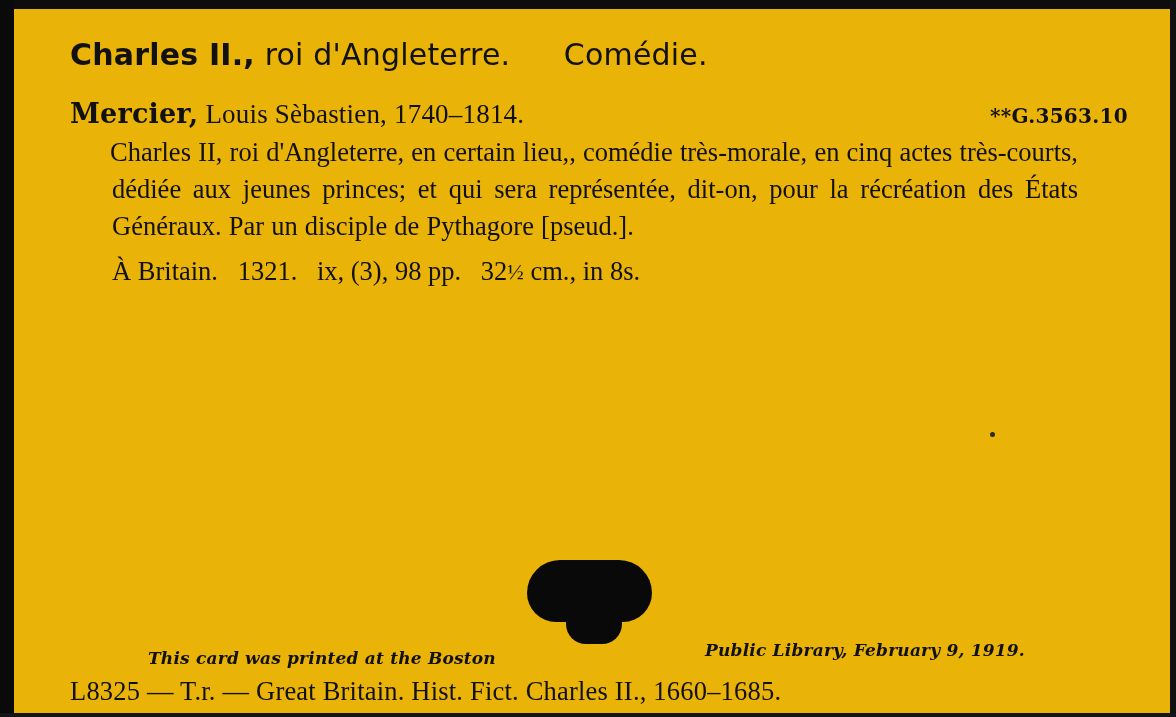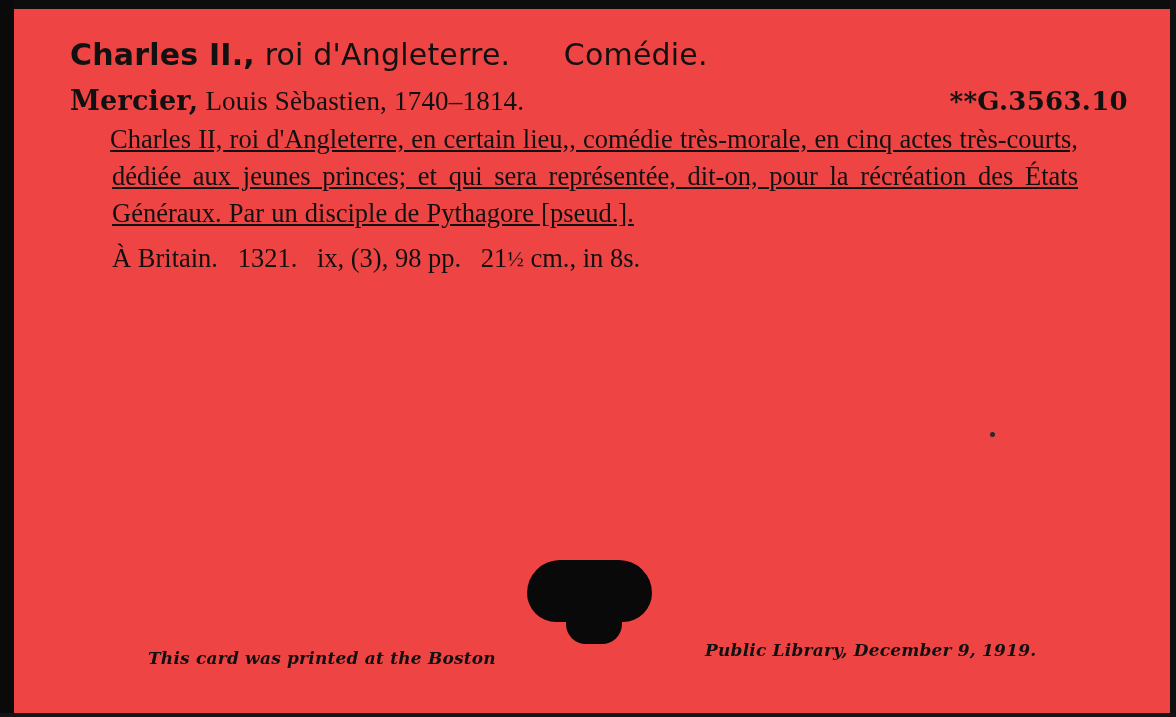--- a/index.html
+++ b/index.html
@@ -13,21 +13,21 @@
     font-family: "Liberation Serif", serif;
     color: #111111;
     overflow: hidden;
   }
 
   .card {
     position: relative;
     width: 1176px;
     height: 717px;
     box-sizing: border-box;
-    background: #ef4444;
+    background: #eab308;
   }
 
   
   .edge-left {
     position: absolute;
     left: 0; top: 0;
     width: 14px; height: 717px;
     background: #0a0a0a;
   }
   .edge-top {
@@ -73,55 +73,54 @@
   .heading .hd-gap {
     display: inline-block;
     width: 34px;
   }
 
   
   .author-row {
     display: flex;
     align-items: baseline;
     justify-content: space-between;
-    margin-top: 12px;
+    margin-top: 25px;
   }
   .author {
     font-size: 27px;
     letter-spacing: 0.2px;
     white-space: nowrap;
   }
   .author .surname {
     font-weight: bold;
     font-family: "DejaVu Serif", serif;
   }
   .callnum {
     font-family: "DejaVu Serif", serif;
     font-weight: bold;
-    font-size: 26px;
+    font-size: 20px;
     letter-spacing: 0.3px;
     white-space: nowrap;
     padding-right: 22px;
   }
 
   
   .body-block {
     margin-top: 4px;
     padding-left: 42px;
     width: 1008px;
     box-sizing: border-box;
   }
   .title-para {
     font-size: 26.5px;
     line-height: 1.40;
     text-align: justify;
     text-align-last: left;
     text-indent: -2px;
     word-spacing: 0.5px;
-    text-decoration: underline;
   }
   .imprint {
     font-size: 26.5px;
     line-height: 1.40;
     margin-top: 8px;
     white-space: nowrap;
   }
   .imprint .sp {
     display: inline-block;
     width: 13px;
@@ -223,30 +222,31 @@
       </div>
       <div class="callnum">**G.3563.10</div>
     </div>
 
     <div class="body-block">
       <div class="title-para">Charles II, roi d'Angleterre, en certain lieu,, comédie très-morale, en cinq actes très-courts, dédiée aux jeunes princes; et qui sera représentée, dit-on, pour la récréation des États Généraux. Par un disciple de Pythagore [pseud.].</div>
       <div class="imprint">
         <span>À Britain.</span><span class="sp"></span>
         <span>1321.</span><span class="sp"></span>
         <span>ix, (3), 98 pp.</span><span class="sp"></span>
-        <span>21</span><span class="frac">½</span>
+        <span>32</span><span class="frac">½</span>
         <span>cm., in 8s.</span>
       </div>
     </div>
 
   </div>
 
   <div class="speck"></div>
   <div class="blot"></div>
   <div class="blot-tail"></div>
 
   <div class="printed-line">
     <span class="printed-left">This card was printed at the Boston</span>
-    <span class="printed-right">Public Library, December 9, 1919.</span>
+    <span class="printed-right">Public Library, February 9, 1919.</span>
   </div>
 
+  <div class="tracing">L8325 — T.r. — Great Britain. Hist. Fict. Charles II., 1660–1685.</div>
 
 </div>
 
 </body></html>

